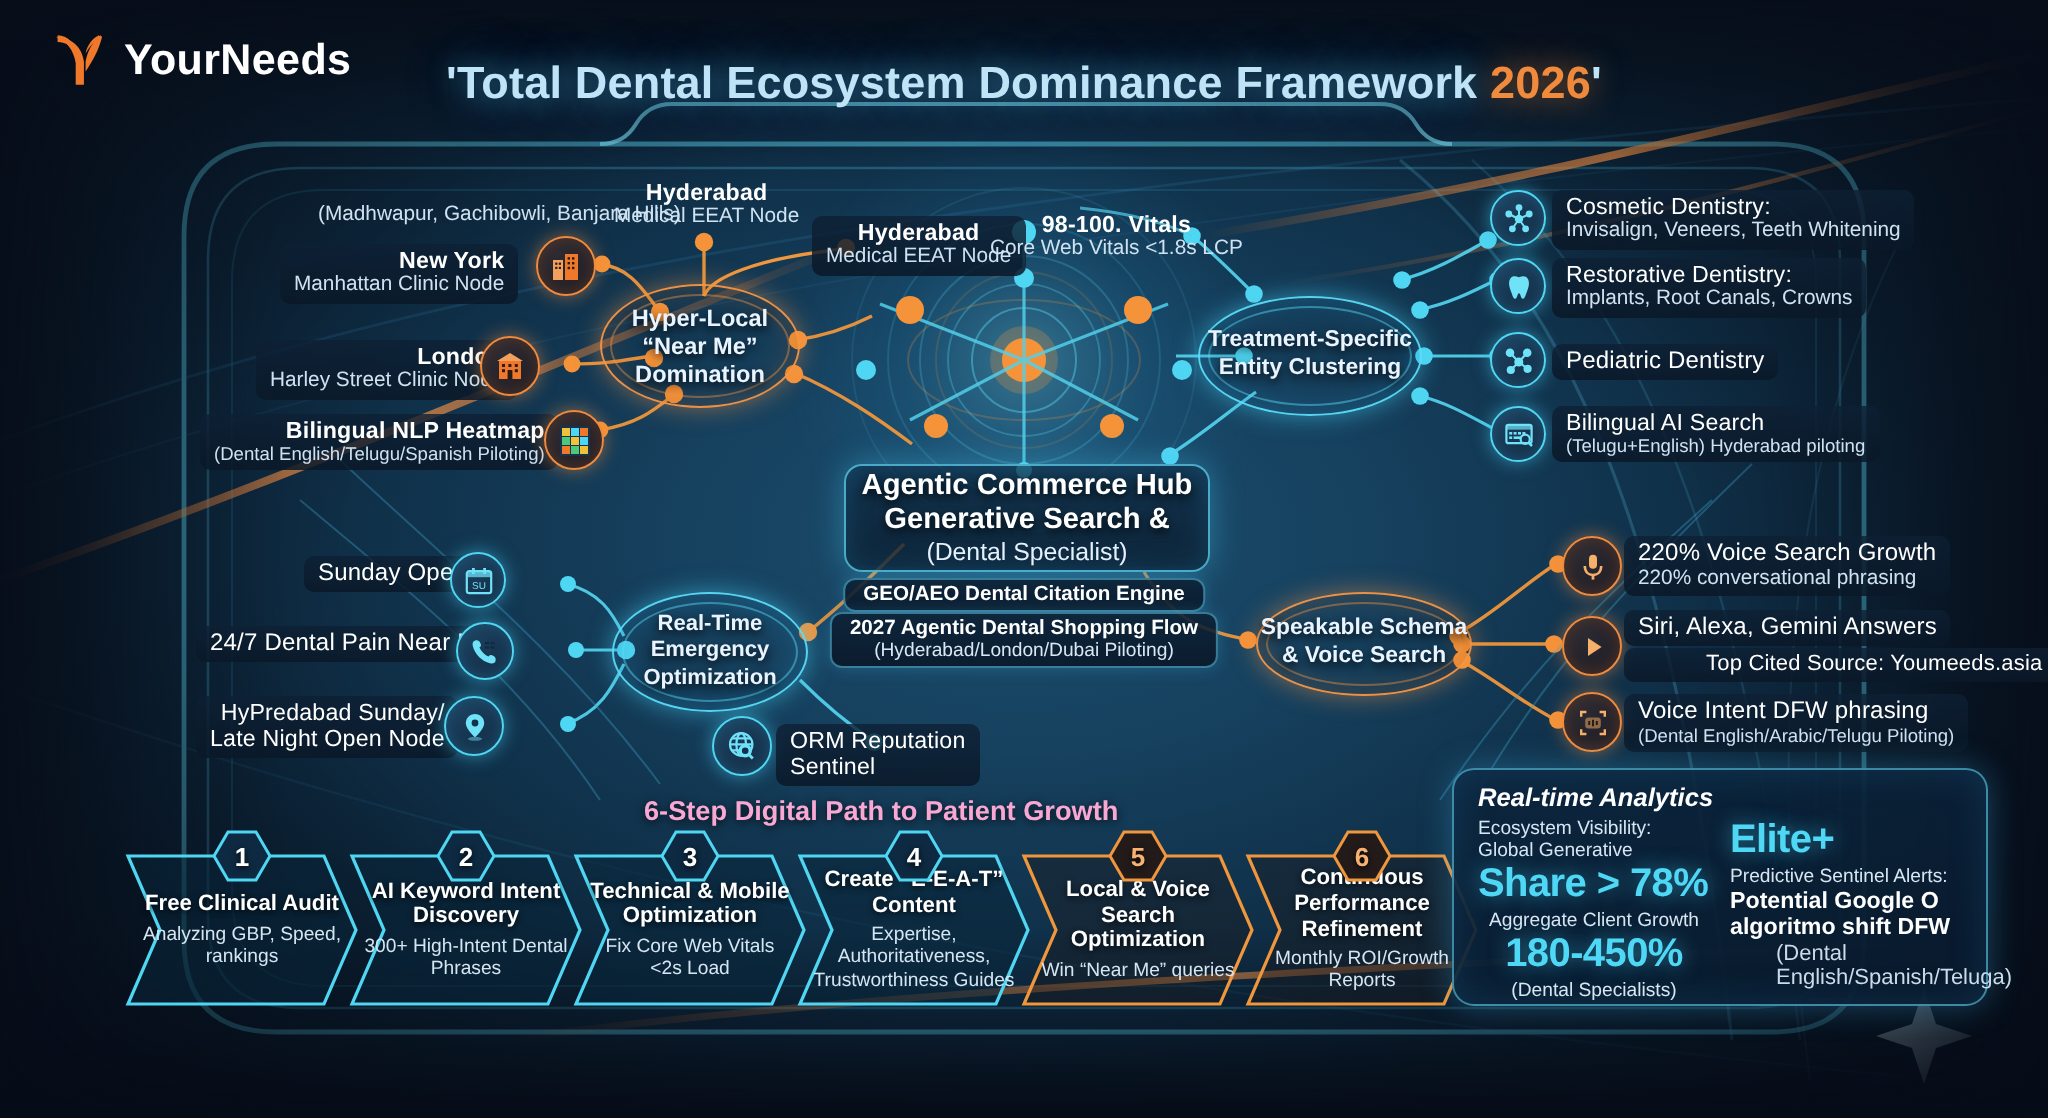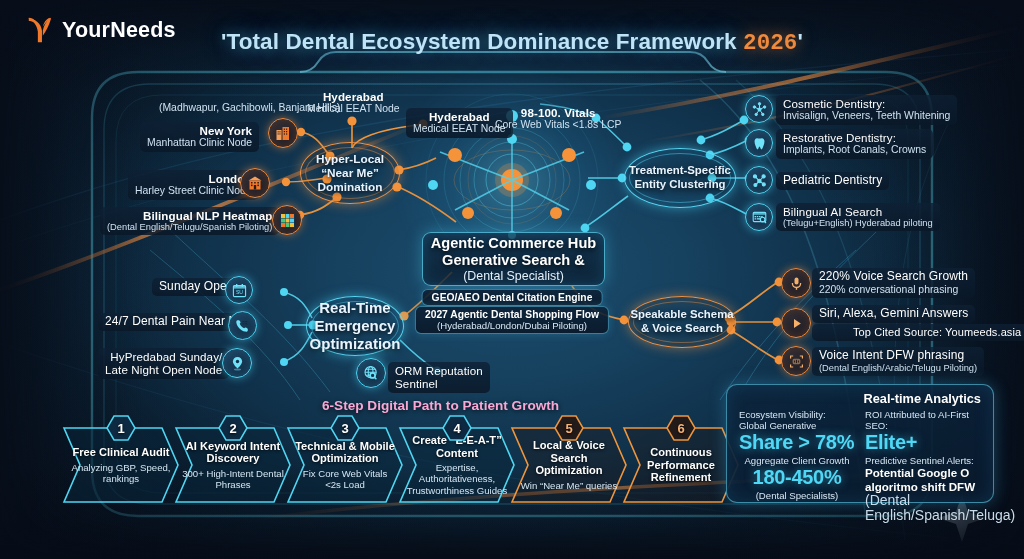--- a/index.html
+++ b/index.html
@@ -34,21 +34,21 @@
   .logo{position:absolute;left:26px;top:16px;display:flex;align-items:center;gap:9px;}
   .logo-mark{width:27px;height:28px;}
   .logo-text{font-size:21.5px;font-weight:bold;letter-spacing:.2px;color:#ffffff;}
 
   .title{
     position:absolute;left:0;right:0;top:29px;text-align:center;
     font-size:22.5px;font-weight:bold;letter-spacing:.1px;
     color:#bfe4f7;
     text-shadow:0 0 16px rgba(90,190,235,.65), 0 0 34px rgba(60,150,210,.4);
   }
-  .title .yr{color:#f08a3c;text-shadow:0 0 16px rgba(240,138,60,.65);font-family:Liberation Mono, monospace;}
+  .title .yr{color:#f08a3c;text-shadow:0 0 16px rgba(240,138,60,.65);}
 
   
   .chip{
     position:absolute;
     background:linear-gradient(180deg, rgba(14,32,52,.80), rgba(10,24,40,.86));
     border-radius:5px;
     padding:2px 7px;
     line-height:1.16;
     white-space:nowrap;
   }
@@ -119,28 +119,28 @@
     text-shadow:0 1px 5px rgba(0,0,0,.8);white-space:nowrap;}
 
   
   #analytics{
     position:absolute;left:726px;top:384px;width:268px;height:119px;
     background:linear-gradient(165deg, rgba(12,38,62,.92), rgba(9,26,45,.95));
     border:1.2px solid rgba(95,210,242,.6);border-radius:11px;
     box-shadow:0 0 16px rgba(60,175,225,.35), inset 0 0 18px rgba(30,110,160,.25);
     padding:6px 12px 0 12px;box-sizing:border-box;
   }
-  #analytics .ahead{text-align:right;font-size:12.8px;font-weight:bold;color:#ffffff;margin-bottom:3px;}
+  #analytics .ahead{text-align:left;font-size:12.8px;font-weight:bold;color:#ffffff;margin-bottom:3px;font-style:italic;}
   .agrid{display:flex;gap:10px;}
   .acol{flex:1;min-width:0;}
   .alab{font-size:9.6px;line-height:1.16;color:#d6e7f4;}
   .abig{font-size:20px;font-weight:bold;color:#4fd8f5;line-height:1.05;margin:1px 0 2px;
     text-shadow:0 0 10px rgba(70,210,245,.55);letter-spacing:-.3px;}
   .awhite{font-size:11.6px;font-weight:bold;color:#ffffff;line-height:1.14;}
-  .atiny{font-size:14px;color:#cadcea;line-height:1.12;}
+  .atiny{font-size:11px;color:#cadcea;line-height:1.12;margin-left:23px;}
   .acenter{text-align:center;}
 </style>
 </head>
 <body>
 
 <div id="stage">
 
   <div class="bg-base"></div>
 
   <svg class="svg-layer" viewBox="0 0 1024 559">
@@ -417,21 +417,21 @@
       <div>“Near Me”</div>
       <div>Domination</div>
     </div>
   </div>
 
   <div class="chip noplate" style="left:488px;top:104px;text-align:center;">
     <div class="l1">98-100. Vitals</div>
     <div class="l2">Core Web Vitals &lt;1.8s LCP</div>
   </div>
 
-  <div class="hubnode" id="hub-treatment" style="left:624px;top:148px;width:112px;height:60px;">
+  <div class="hubnode" id="hub-treatment" style="left:599px;top:148px;width:112px;height:60px;">
     <div class="ring cy1"></div>
     <div class="ring cy2" style="inset:5px;"></div>
     <div class="txt" style="font-size:11.4px;">
       <div>Treatment-Specific</div>
       <div>Entity Clustering</div>
     </div>
   </div>
 
   <div class="ibub cy" style="left:745px;top:95px;width:26px;height:26px;">
     <svg width="15" height="15" viewBox="0 0 15 15" stroke="#6fe2f8" stroke-width="1" fill="none">
@@ -545,21 +545,21 @@
     <svg width="15" height="15" viewBox="0 0 15 15">
         <path d="M7.5 1 C 4.9 1, 2.9 3, 2.9 5.6 C 2.9 8.6, 7.5 12.6, 7.5 12.6 C 7.5 12.6, 12.1 8.6, 12.1 5.6 C 12.1 3, 10.1 1, 7.5 1 Z" fill="#6fe2f8"></path>
         <circle cx="7.5" cy="5.5" r="1.7" fill="#11314c"></circle>
         <ellipse cx="7.5" cy="13.4" rx="3.6" ry="1" fill="#6fe2f8" opacity=".45"></ellipse>
       </svg>
   </div>
 
   <div class="hubnode" id="hub-emergency" style="left:306px;top:296px;width:98px;height:60px;">
     <div class="ring cy1"></div>
     <div class="ring cy2" style="inset:5px;"></div>
-    <div class="txt" style="font-size:15px;">
+    <div class="txt" style="font-size:11px;">
       <div>Real-Time</div>
       <div>Emergency</div>
       <div>Optimization</div>
     </div>
   </div>
 
   <div class="ibub cy" style="left:356px;top:358px;width:28px;height:28px;">
     <svg width="16" height="16" viewBox="0 0 16 16" stroke="#6fe2f8" stroke-width="1.1" fill="none">
         <circle cx="7.6" cy="7.2" r="5.6"></circle>
         <ellipse cx="7.6" cy="7.2" rx="2.4" ry="5.6"></ellipse>
@@ -697,35 +697,35 @@
       <svg class="arrow" viewBox="0 0 118 78" preserveAspectRatio="none">
         <path d="M2 2 H100 L116 39 L100 76 H2 L18 39 Z" fill="rgba(28,26,30,.38)" stroke="#f0963c" stroke-width="1.6"></path>
       </svg>
       <div class="hexnum">
         <svg viewBox="0 0 30 26" style="position:absolute;inset:0;width:100%;height:100%;">
             <path d="M8 1 H22 L29 13 L22 25 H8 L1 13 Z" fill="#231b1a" stroke="#f0963c" stroke-width="1.5"></path>
           </svg>
         <span style="color:#f7b273;">6</span>
       </div>
       <div class="st-t">Continuous Performance Refinement</div>
+      <div class="st-s">Monthly ROI/Growth Reports</div>
     </div>
   </div>
 
   <div id="analytics">
     <div class="ahead">Real-time Analytics</div>
     <div class="agrid">
       <div class="acol">
         <div class="alab">Ecosystem Visibility: Global Generative</div>
         <div class="abig">Share &gt; 78%</div>
         <div class="alab acenter">Aggregate Client Growth</div>
         <div class="abig acenter">180-450%</div>
         <div class="alab acenter">(Dental Specialists)</div>
       </div>
       <div class="acol">
-        <div class="alab">ROI Attributed to AI-First SEO:</div>
         <div class="abig">Elite+</div>
         <div class="alab">Predictive Sentinel Alerts:</div>
         <div class="awhite">Potential Google O</div>
         <div class="awhite">algoritmo shift DFW</div>
         <div class="atiny">(Dental English/Spanish/Teluga)</div>
       </div>
     </div>
   </div>
 
 </div>

